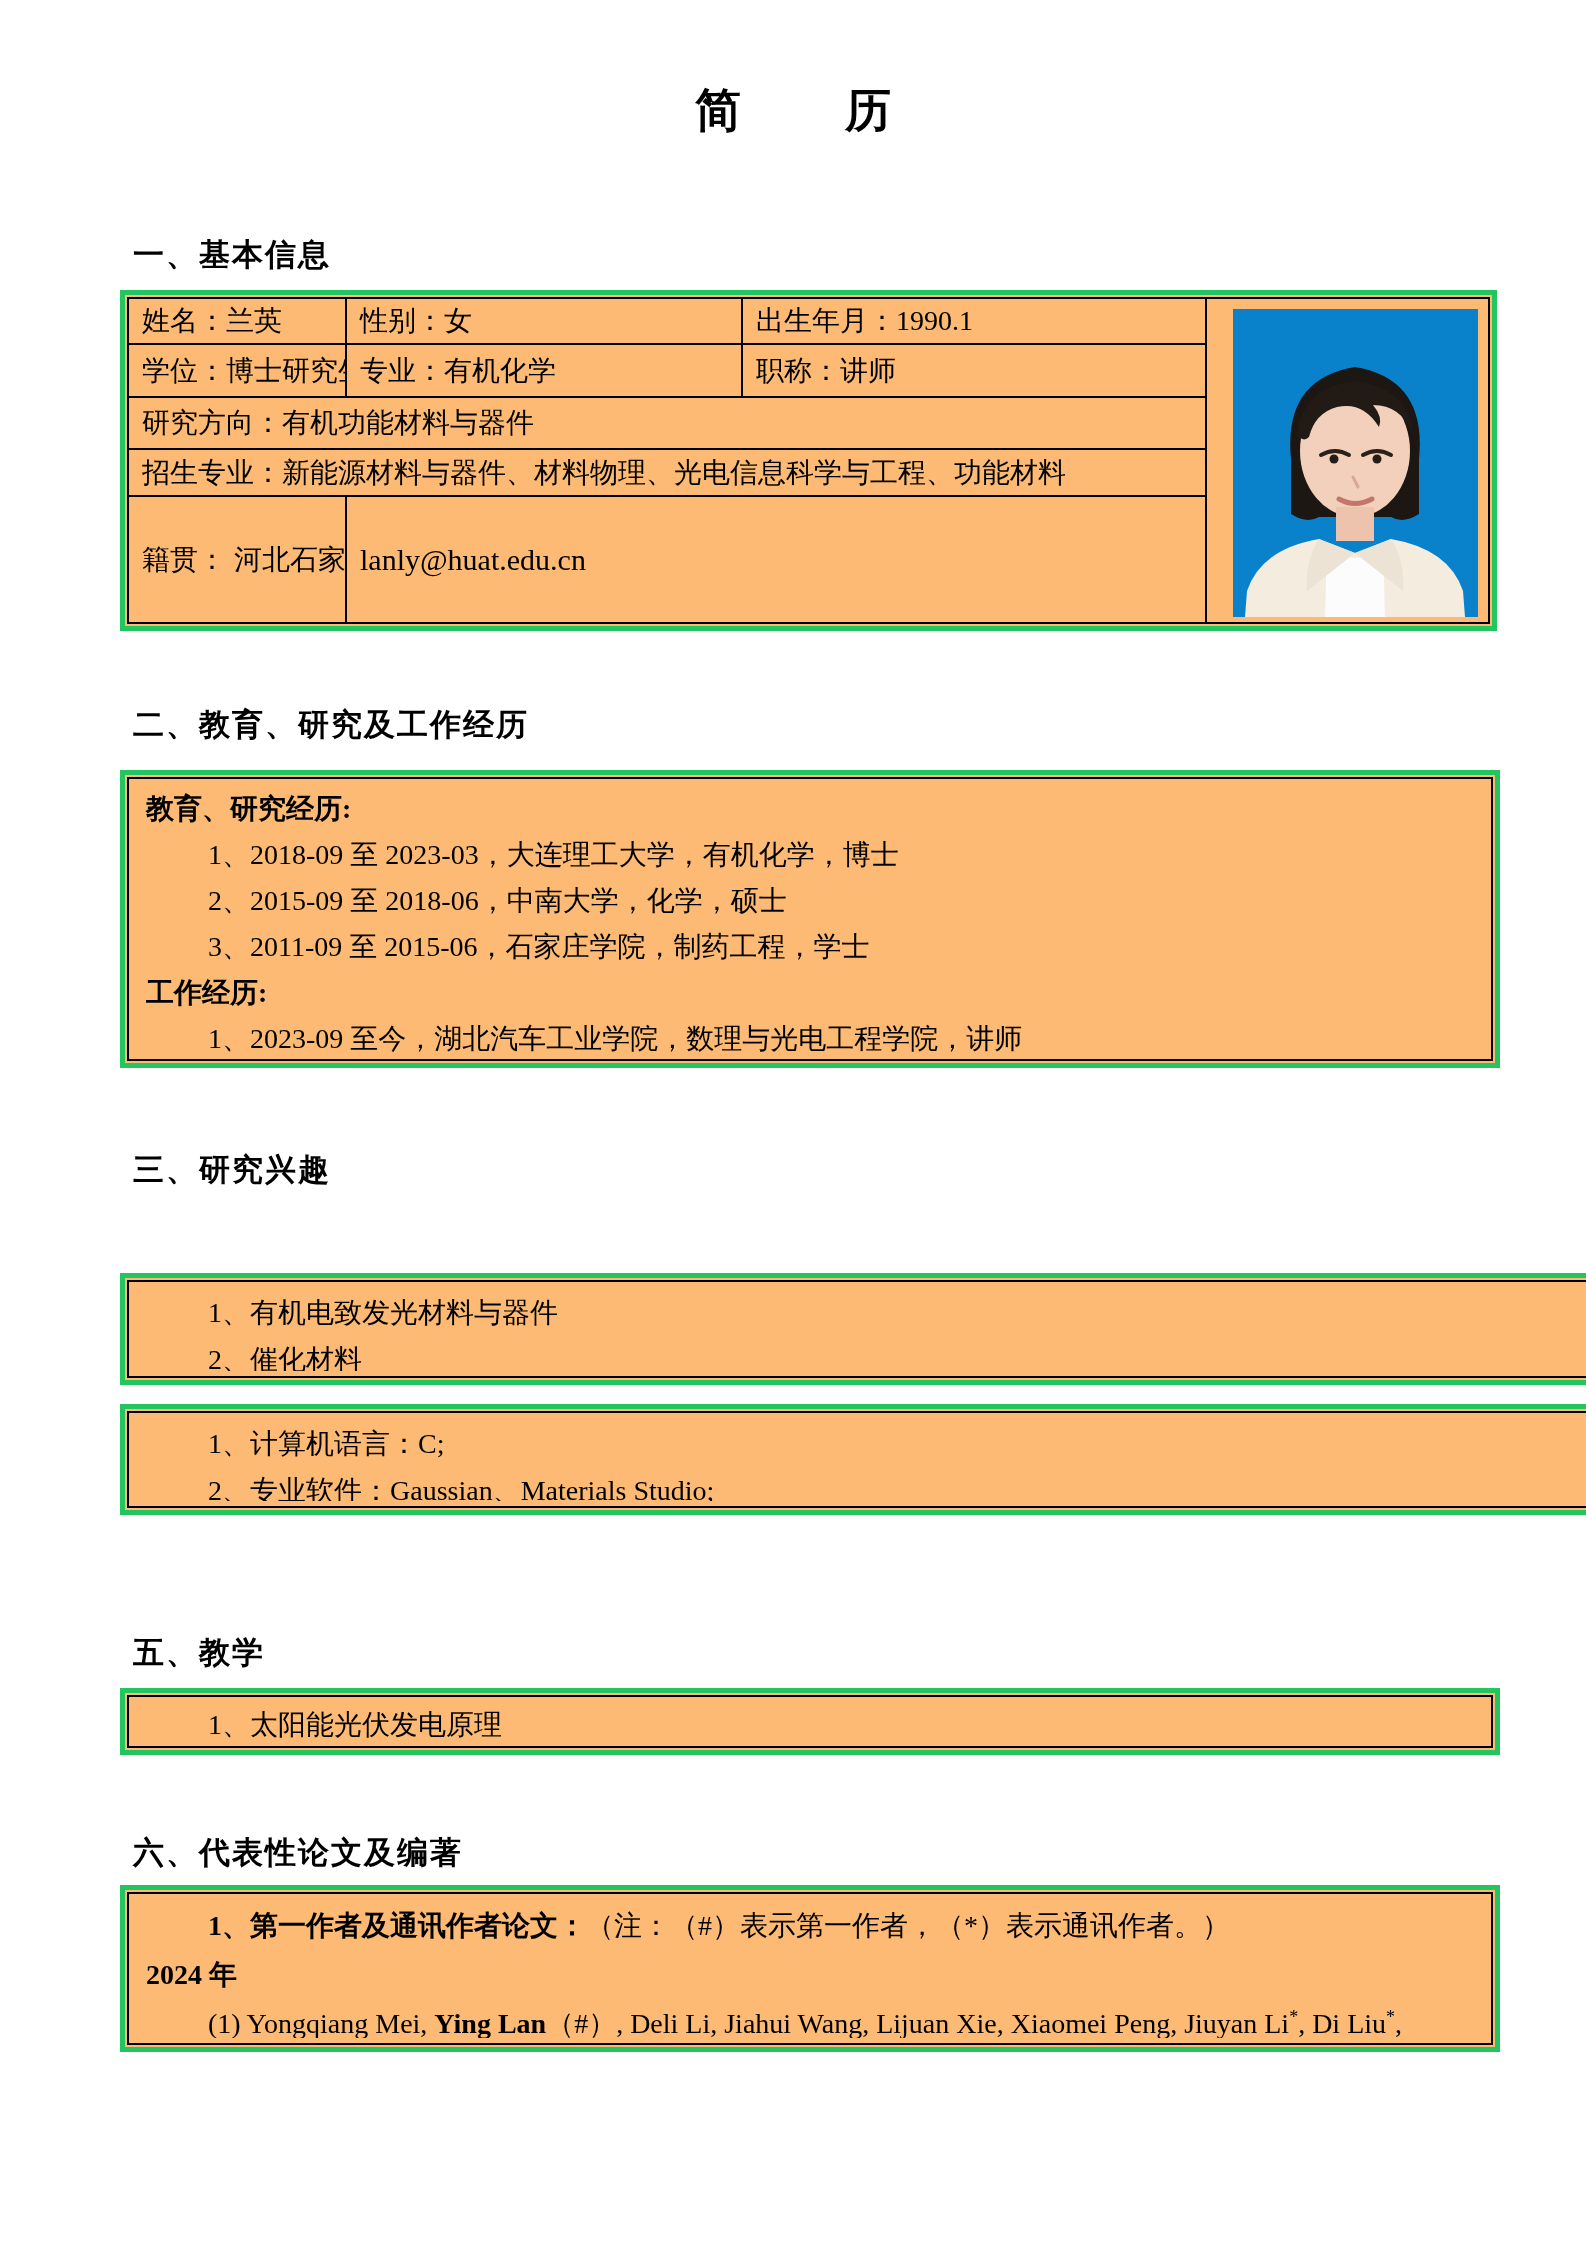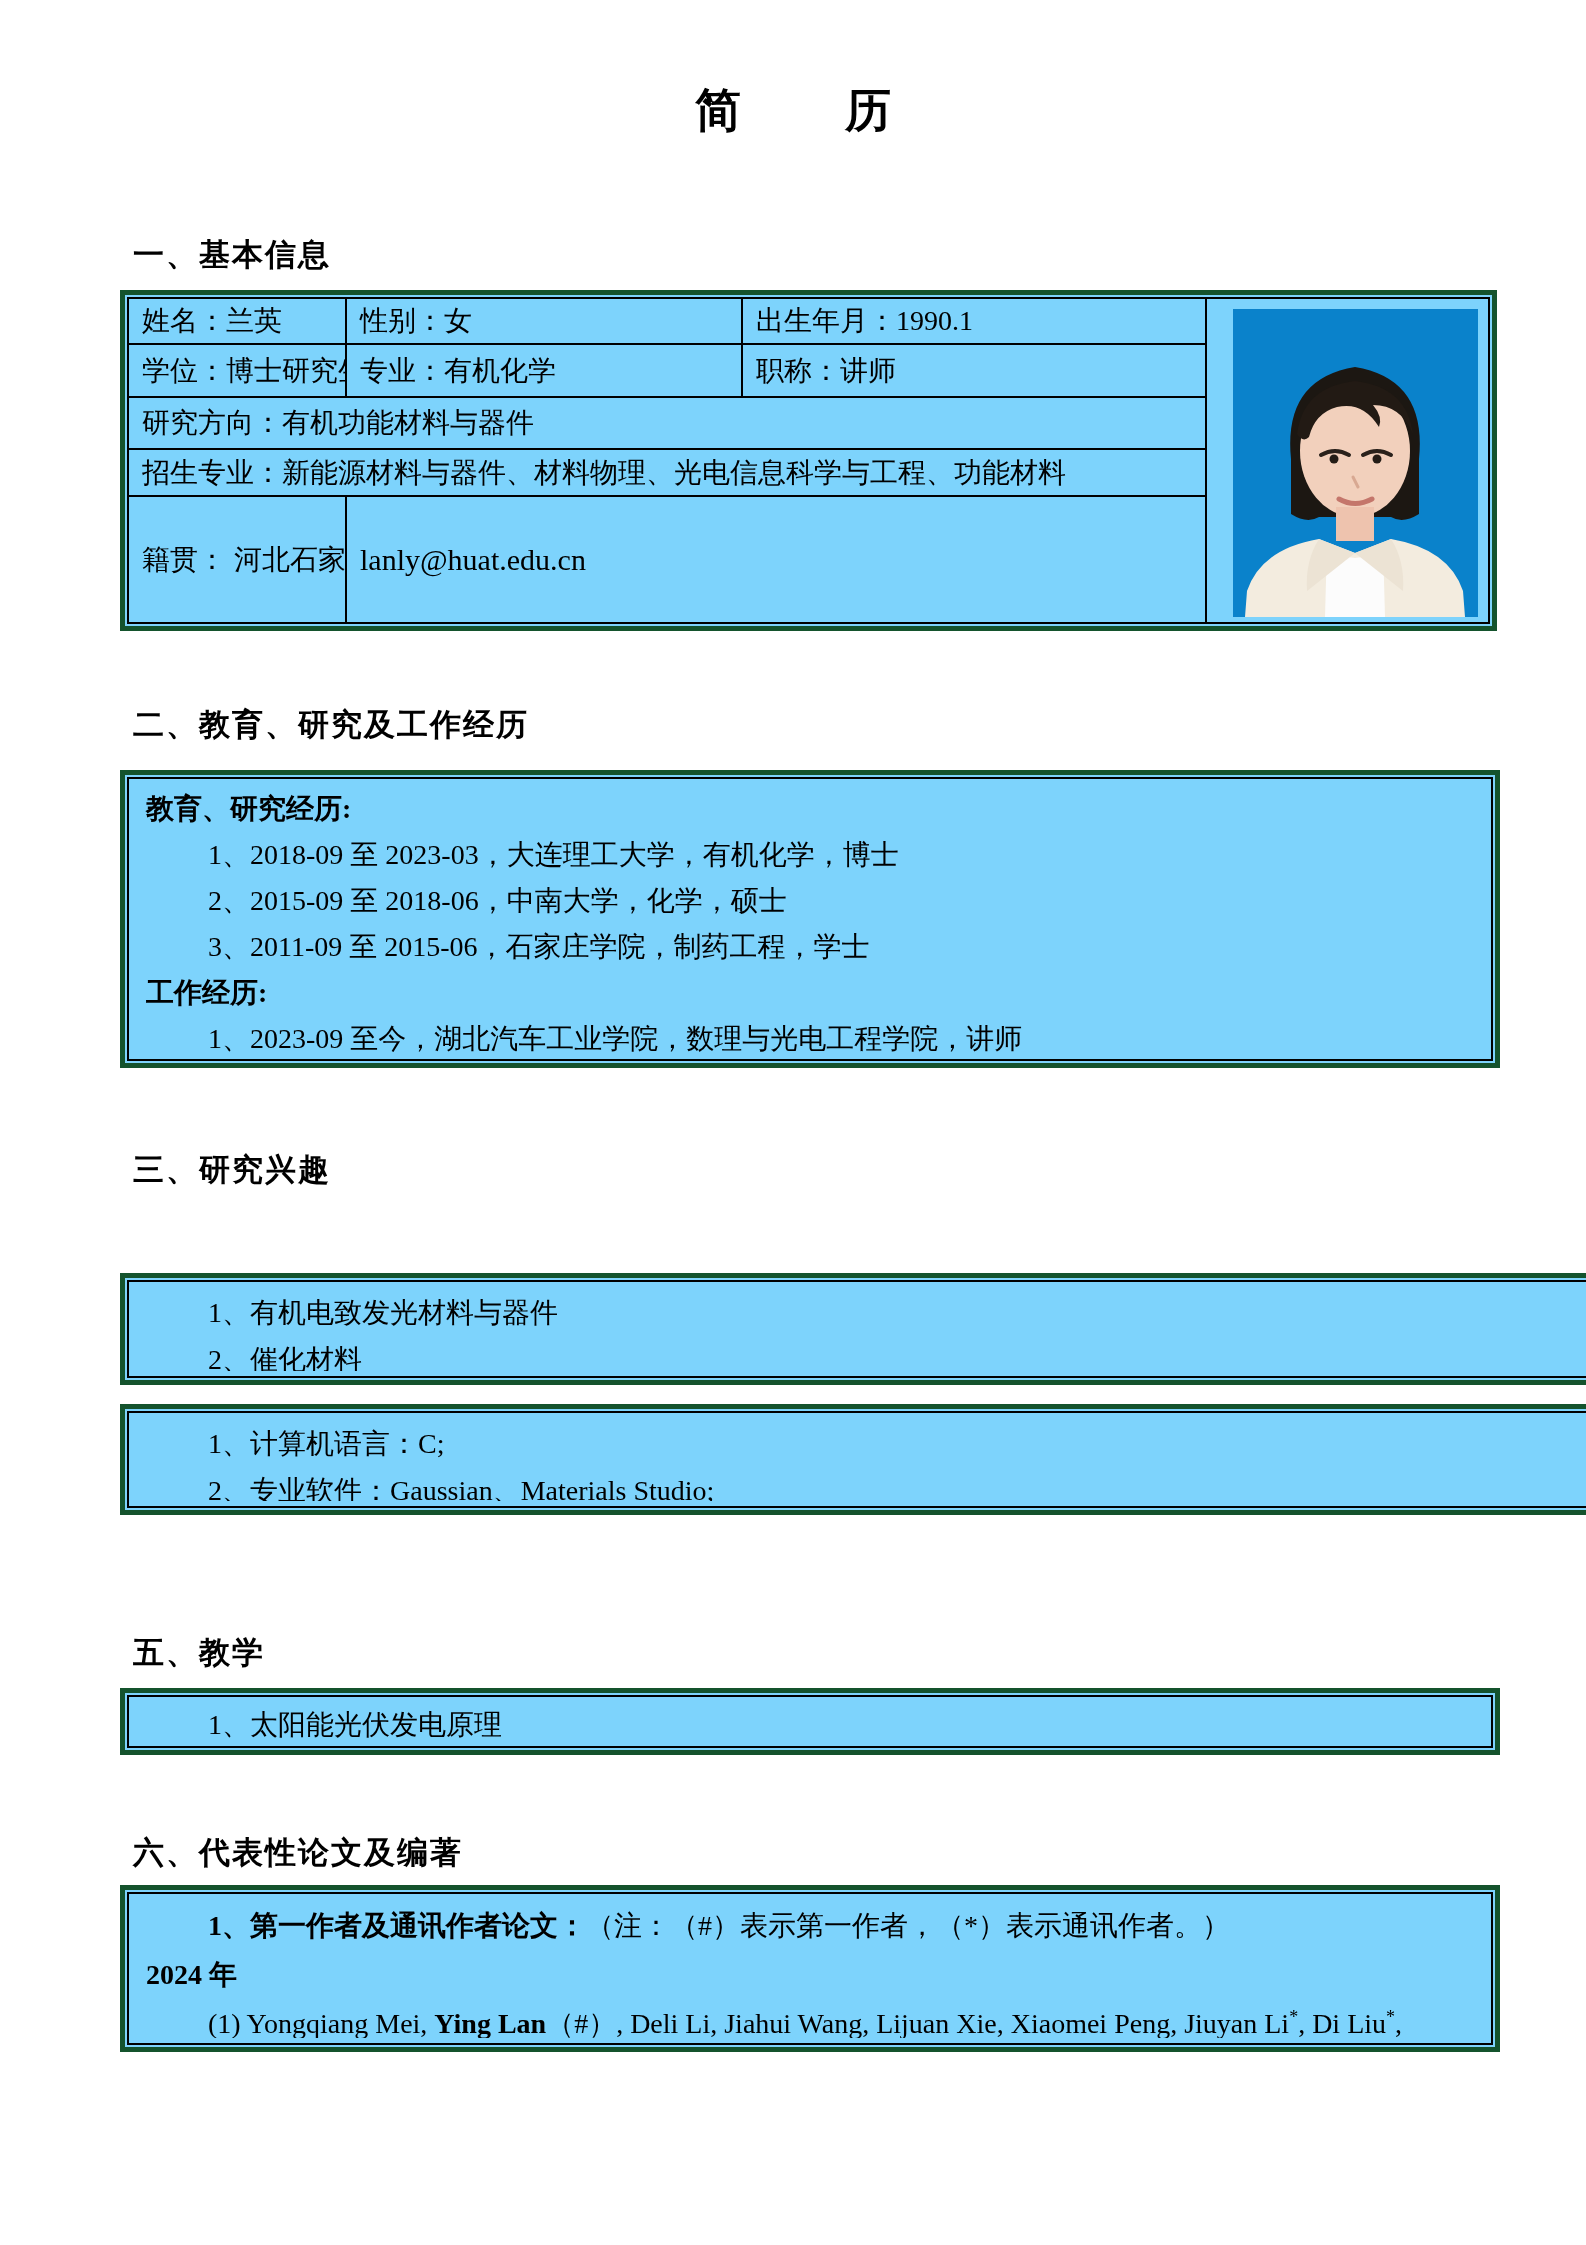--- a/index.html
+++ b/index.html
@@ -25,21 +25,21 @@
   
   .sec-h {
     position:absolute; left:133px; margin:0;
     font-size:31px; font-weight:700;
     letter-spacing:2px;
   }
 
   
   .dbox {
     position:absolute; box-sizing:border-box;
-    border:5px solid #14532d; background:#7dd3fc;
+    border:5px solid #22c55e; background:#fdba74;
   }
   .dbox::before {
     content:""; position:absolute; inset:2px;
     border:2px solid #000; pointer-events:none;
   }
 
   
   .tgrid {
     position:absolute; inset:4px;
     display:grid;

